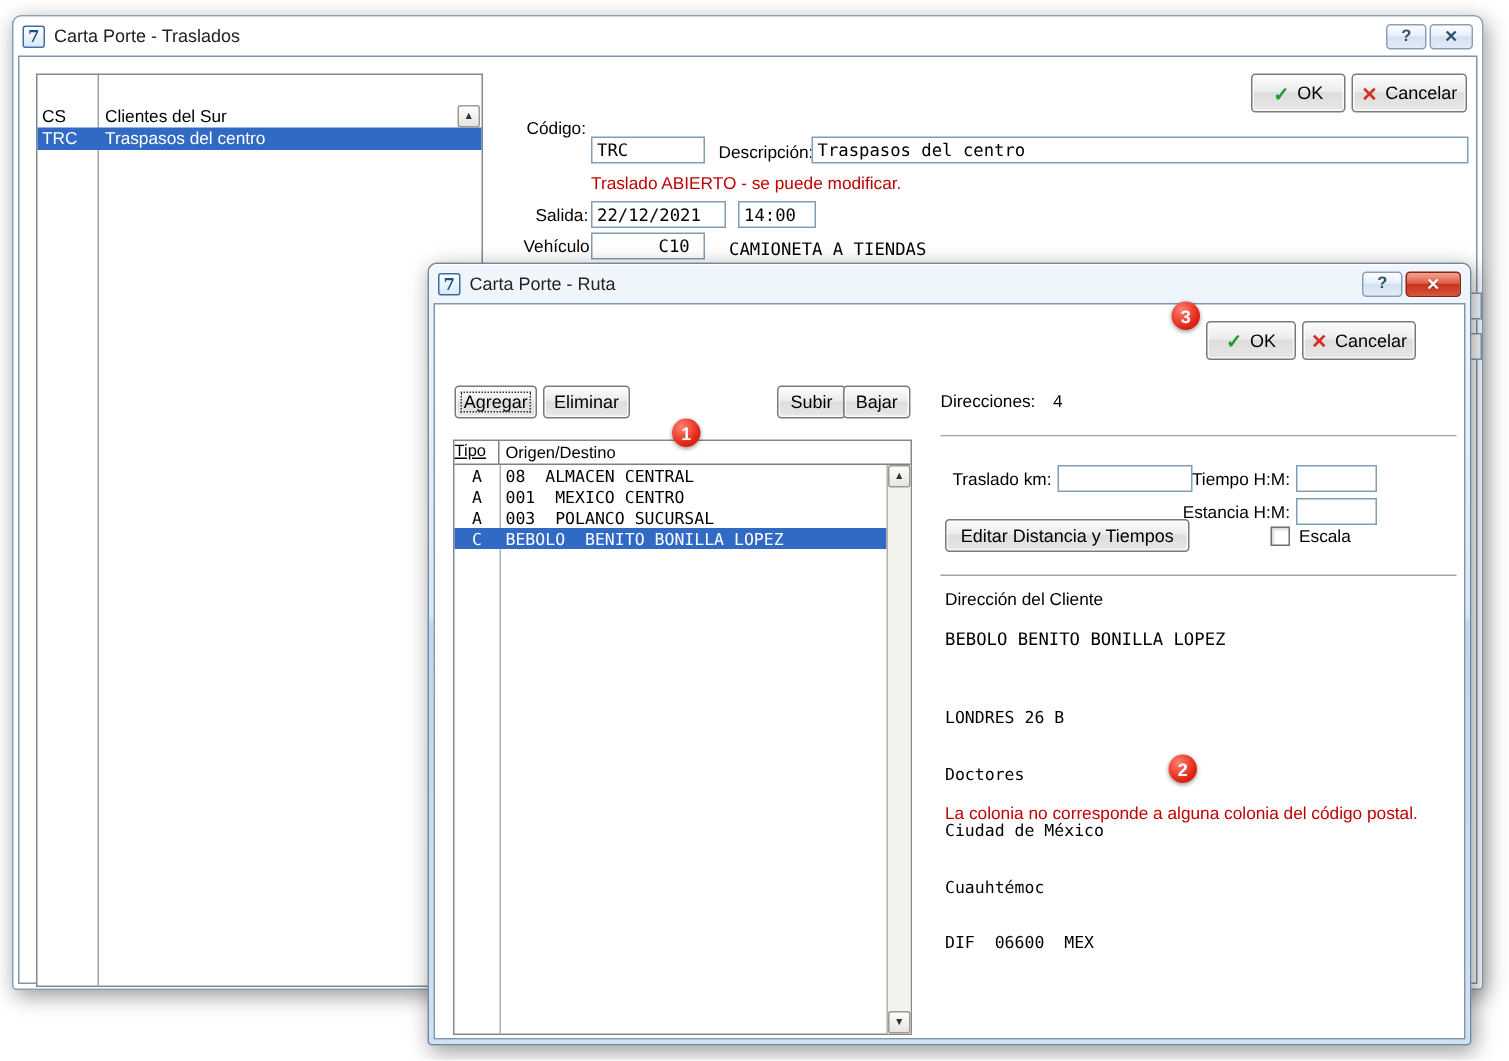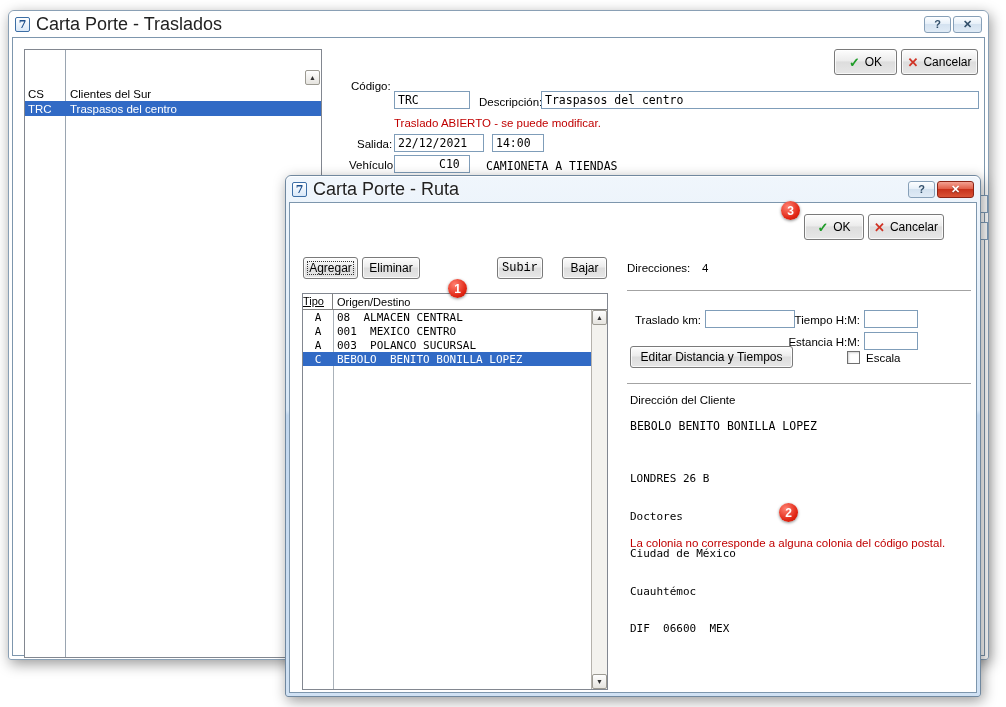--- a/index.html
+++ b/index.html
@@ -8,21 +8,21 @@
   .stage { position:relative; width:1006px; height:707px; background:#fff; overflow:hidden; }
 
   
   .window { position:absolute; border-radius:6px 6px 3px 3px;
     box-shadow: 2px 4px 14px rgba(0,0,0,.40);
     border:1px solid #70889f; }
   .window.active { background:linear-gradient(180deg,#f0f6fc,#d8e7f6 45%,#c2d7ee 46%,#d0e1f3); }
   .window.inactive { background:linear-gradient(180deg,#f4f8fc,#e3edf7 45%,#d5e2f0 46%,#deе9f5,#dee9f5); border-color:#8aa0b5; }
   .titlebar { height:26px; display:flex; align-items:center; padding:0 6px; border-radius:6px 6px 0 0;
     box-shadow: inset 0 1px 0 rgba(255,255,255,.85); }
-  .title-text { font-size:18px; color:#222; text-shadow:0 1px 1px rgba(255,255,255,.9); white-space:nowrap; }
+  .title-text { font-size:12px; color:#222; text-shadow:0 1px 1px rgba(255,255,255,.9); white-space:nowrap; }
   .app-icon { width:15px; height:15px; margin-right:6px; border:1px solid #3c6ea5; border-radius:2px;
     background:linear-gradient(#ffffff,#d9e8f8); color:#1d4f8c; font:bold 11px "DejaVu Serif", serif;
     display:flex; align-items:center; justify-content:center; }
   .cap-group { margin-left:auto; display:flex; gap:2px; }
   .cap-btn { height:17px; border-radius:3px; border:1px solid #87a0b8;
     background:linear-gradient(#fdfeff,#e7f0f9 45%,#d4e2f0 50%,#e0ebf6);
     display:flex; align-items:center; justify-content:center; cursor:pointer;
     font:bold 11px "Liberation Sans", sans-serif; color:#33506b; }
   .cap-help { width:27px; }
   .cap-close { width:29px; }
@@ -56,21 +56,21 @@
   .badge { position:absolute; width:19px; height:19px; border-radius:50%; z-index:10;
     background:radial-gradient(circle at 35% 30%, #ff8071, #e02412 65%, #b21504);
     color:#fff; display:flex; align-items:center; justify-content:center;
     font:bold 12px "Liberation Sans", sans-serif; box-shadow:0 1px 3px rgba(0,0,0,.45); }
 
   
   .listbox { position:absolute; left:11px; top:11px; width:298px; height:609px;
     background:#fff; border:1px solid #828790; }
   .listbox .col-divider { position:absolute; left:40px; top:0; bottom:0; border-left:1px solid #9aa5b1; }
   .lrow { position:absolute; left:0; right:0; height:15px; display:flex; align-items:center;
-    font:11.5px "Liberation Sans", sans-serif; cursor:pointer;margin-top:16px; }
+    font:11.5px "Liberation Sans", sans-serif; cursor:pointer; }
   .lrow .c-code { width:41px; padding-left:3px; }
   .lrow .c-name { padding-left:4px; }
   .lrow.selected { background:#316ac5; color:#fff; }
 
   
   .grid { position:absolute; left:12px; top:90px; width:306px; height:397px;
     background:#fff; border:1px solid #828790; }
   .grid-header { position:absolute; left:0; right:0; top:0; height:16px; display:flex;
     border-bottom:1px solid #808080; font:11px "Liberation Sans", sans-serif; align-items:center; }
   .gh-tipo { width:30px; border-right:1px solid #808080; height:16px; line-height:15px;text-decoration:underline; }
@@ -162,21 +162,21 @@
         <span class="glyph-x">✕</span>
         <span>Cancelar</span>
       </button>
 
       <button class="btn focused" style="left:13px; top:54px; width:55px; height:22px;">
         <span>Agregar</span>
       </button>
       <button class="btn" style="left:72px; top:54px; width:58px; height:22px;">
         <span>Eliminar</span>
       </button>
-      <button class="btn" style="left:207px; top:54px; width:46px; height:22px;font-family:Liberation Mono, monospace;">
+      <button class="btn" style="left:228px; top:54px; width:46px; height:22px;">
         <span>Subir</span>
       </button>
       <button class="btn" style="left:272px; top:54px; width:45px; height:22px;">
         <span>Bajar</span>
       </button>
 
       <span class="lbl" style="left:337px; top:59px;">Direcciones:</span>
       <span class="lbl" style="left:412px; top:59px;">4</span>
 
       <div class="sep" style="left:337px; top:87px; width:344px;"></div>

